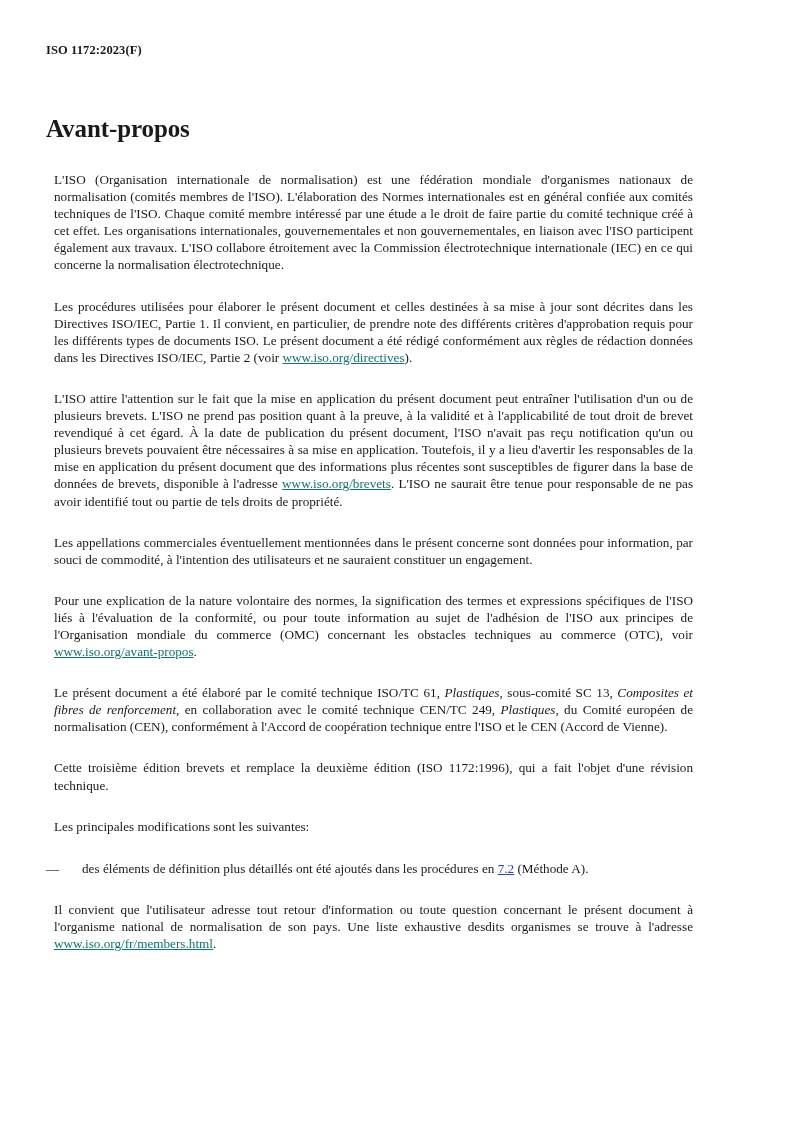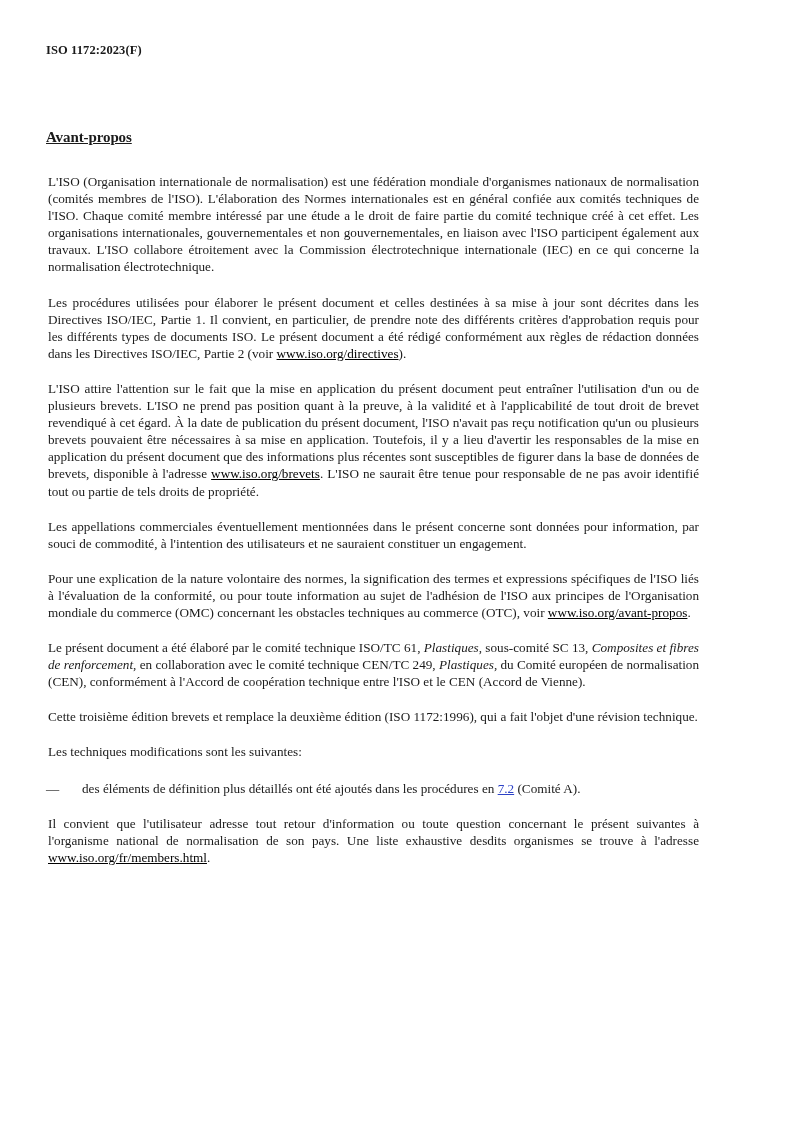--- a/index.html
+++ b/index.html
@@ -28,47 +28,46 @@
     width: 655px;
   }
   .running-head {
     font-size: 12.5px;
     font-weight: bold;
     letter-spacing: 0.1px;
     padding-top: 43px;
     line-height: 1.2;
   }
   .doc-title {
-    font-size: 15px;
+    font-size: 25px;
     font-weight: bold;
     letter-spacing: -0.1px;
-    margin-top: 70px;
+    margin-top: 56px;
     line-height: 1.2;
-    text-decoration: underline;
   }
   p.body-par {
     font-size: 13.2px;
     line-height: 17.1px;
     text-align: justify;
     text-justify: inter-word;
-    margin: 2px;
+    margin: 8px;
     padding-top: 16px;
     hyphens: none;
   }
   p.body-par:first-of-type {
     padding-top: 0;
   }
   .par-block {
     margin-top: 27px;
   }
   .gap-before {
     padding-top: 17px;
   }
   a.link, .link {
-    color: #000000;
+    color: #0f766e;
     text-underline-offset: 1px;
   }
   .xref {
     color: #2C41C6;
     text-decoration: underline;
     text-underline-offset: 1px;
     margin-top: 34px;
   }
   i, .ital {
   }
@@ -125,25 +124,25 @@
       <p class="body-par gap-before"><span>L'ISO attire l'attention sur le fait que la mise en application du présent document peut entraîner l'utilisation d'un ou de plusieurs brevets. L'ISO ne prend pas position quant à la preuve, à la validité et à l'applicabilité de tout droit de brevet revendiqué à cet égard. À la date de publication du présent document, l'ISO n'avait pas reçu notification qu'un ou plusieurs brevets pouvaient être nécessaires à sa mise en application. Toutefois, il y a lieu d'avertir les responsables de la mise en application du présent document que des informations plus récentes sont susceptibles de figurer dans la base de données de brevets, disponible à l'adresse </span><a class="link" href="#">www.iso.org/brevets</a><span>. L'ISO ne saurait être tenue pour responsable de ne pas avoir identifié tout ou partie de tels droits de propriété.</span></p>
 
       <p class="body-par gap-before"><span>Les appellations commerciales éventuellement mentionnées dans le présent concerne sont données pour information, par souci de commodité, à l'intention des utilisateurs et ne sauraient constituer un engagement.</span></p>
 
       <p class="body-par gap-before"><span>Pour une explication de la nature volontaire des normes, la signification des termes et expressions spécifiques de l'ISO liés à l'évaluation de la conformité, ou pour toute information au sujet de l'adhésion de l'ISO aux principes de l'Organisation mondiale du commerce (OMC) concernant les obstacles techniques au commerce (OTC), voir </span><a class="link" href="#">www.iso.org/avant-propos</a><span>.</span></p>
 
       <p class="body-par gap-before"><span>Le présent document a été élaboré par le comité technique ISO/TC 61, </span><i>Plastiques</i><span>, sous-comité SC 13, </span><i>Composites et fibres de renforcement</i><span>, en collaboration avec le comité technique CEN/TC 249, </span><i>Plastiques</i><span>, du Comité européen de normalisation (CEN), conformément à l'Accord de coopération technique entre l'ISO et le CEN (Accord de Vienne).</span></p>
 
       <p class="body-par gap-before"><span>Cette troisième édition brevets et remplace la deuxième édition (ISO 1172:1996), qui a fait l'objet d'une révision technique.</span></p>
 
-      <p class="body-par gap-before"><span>Les techniques modifications sont les suivantes:</span></p>
+      <p class="body-par gap-before"><span>Les principales modifications sont les suivantes:</span></p>
 
-      <p class="dash-item"><span class="dash">—</span><span>des éléments de définition plus détaillés ont été ajoutés dans les procédures en </span><a class="xref" href="#">7.2</a><span> (Comité A).</span></p>
+      <p class="dash-item"><span class="dash">—</span><span>des éléments de définition plus détaillés ont été ajoutés dans les procédures en </span><a class="xref" href="#">7.2</a><span> (Méthode A).</span></p>
 
-      <p class="body-par gap-before"><span>Il convient que l'utilisateur adresse tout retour d'information ou toute question concernant le présent suivantes à l'organisme national de normalisation de son pays. Une liste exhaustive desdits organismes se trouve à l'adresse </span><a class="link" href="#">www.iso.org/fr/members.html</a><span>.</span></p>
+      <p class="body-par gap-before"><span>Il convient que l'utilisateur adresse tout retour d'information ou toute question concernant le présent document à l'organisme national de normalisation de son pays. Une liste exhaustive desdits organismes se trouve à l'adresse </span><a class="link" href="#">www.iso.org/fr/members.html</a><span>.</span></p>
 
     </div>
   </div>
 
   <div class="footer">
     <span class="page-no">iv</span>
     <span class="copyright">© ISO 2023 – Tous droits réservés</span>
   </div>
 
 </div>

